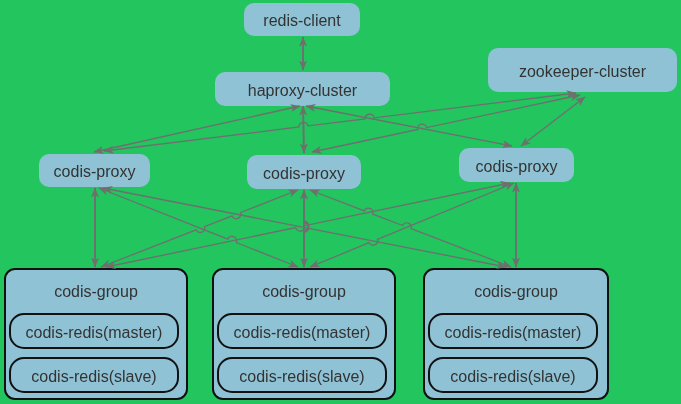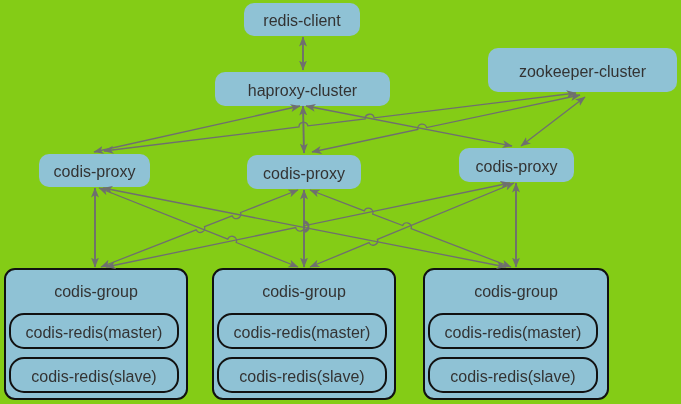--- a/index.html
+++ b/index.html
@@ -1,16 +1,16 @@
 <!DOCTYPE html>
 <html><head>
 <meta charset="utf-8">
 <style>
   html,body{margin:0;padding:0;background:#000;}
-  .stage{position:relative;width:681px;height:404px;background:#84cc16;overflow:hidden;
+  .stage{position:relative;width:681px;height:404px;background:#22c55e;overflow:hidden;
          font-family:"Liberation Sans", sans-serif;}
   svg text{font-family:"Liberation Sans", sans-serif;}
 </style>
 </head>
 <body>
 
 <div class="stage">
   <svg id="diag" width="681" height="404" viewBox="0 0 681 404">
     <defs>
       <marker id="arrowE" markerUnits="userSpaceOnUse" markerWidth="11" markerHeight="9" refX="9.5" refY="4" orient="auto">

